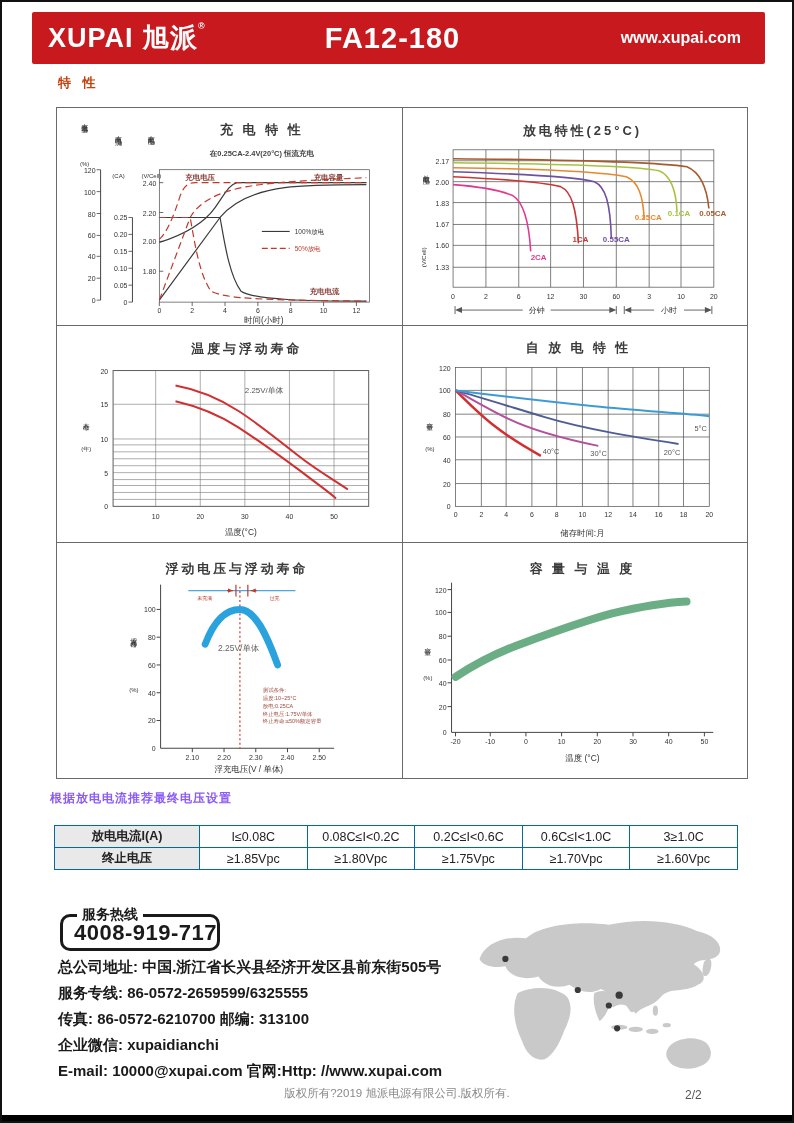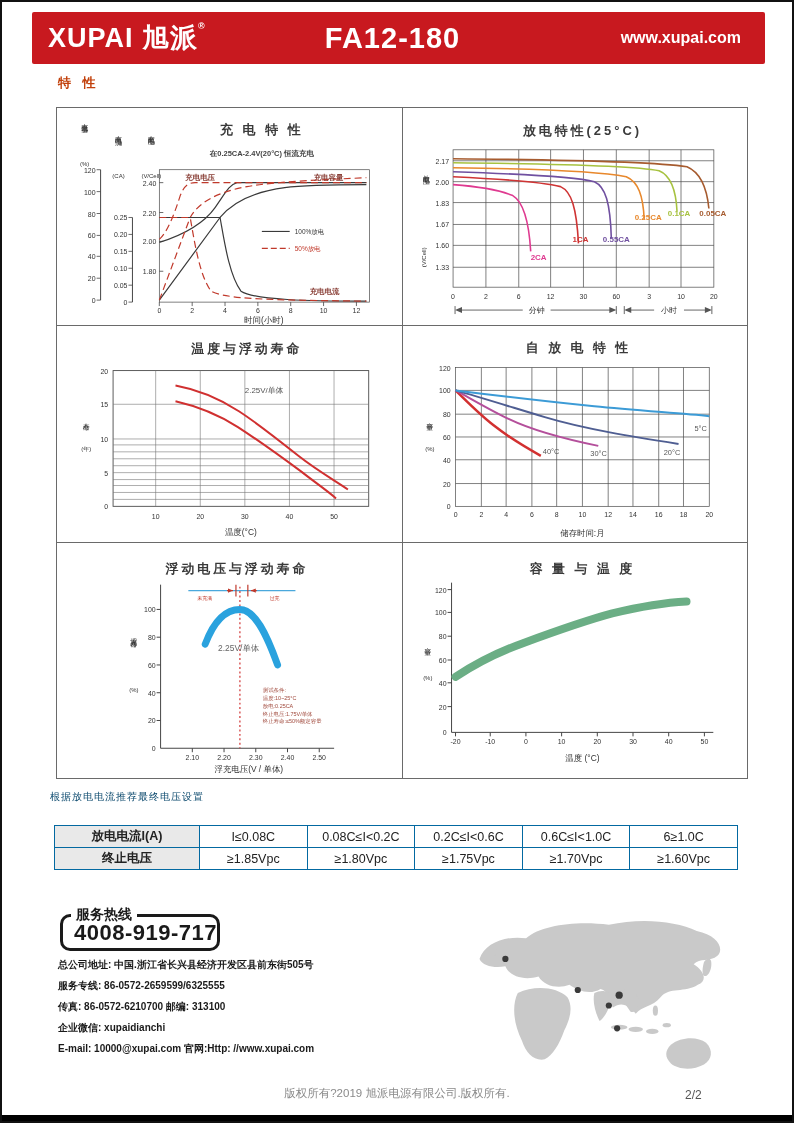--- a/index.html
+++ b/index.html
@@ -11,29 +11,29 @@
   .brand sup{font-size:9px;vertical-align:18px;}
   .model{position:absolute;left:0;right:12px;text-align:center;font-size:29px;font-weight:bold;letter-spacing:1px;}
   .website{margin-left:auto;margin-right:24px;font-size:16px;font-weight:bold;z-index:2;}
   .section-title{position:absolute;left:56px;top:72px;color:#c2410c;font-size:13px;font-weight:bold;letter-spacing:4px;}
   .charts-grid{position:absolute;left:54px;top:97px;width:692px;border:1px solid #6a6a6a;display:grid;grid-template-columns:345px 345px;margin-top:8px;}
   .cell{width:345px;height:217px;}
   .cell.r3{height:236px;}
   .cell.c2{border-left:1px solid #6a6a6a;}
   .cell.rb{border-top:1px solid #6a6a6a;}
   .cell svg{display:block;width:100%;height:100%;}
-  .tbl-heading{position:absolute;left:48px;top:788px;color:#0c4a6e;font-size:10px;font-weight:normal;letter-spacing:1px;}
+  .tbl-heading{position:absolute;left:48px;top:788px;color:#8b5cf6;font-size:12px;font-weight:bold;letter-spacing:1px;}
   table.vtable{position:absolute;left:52px;top:823px;width:684px;border-collapse:collapse;table-layout:fixed;}
   table.vtable td{border:1px solid #0369a1;height:22px;text-align:center;font-size:12.5px;color:#222;padding:0;}
   table.vtable td.hd{background:#e9e9e9;font-weight:bold;}
   .hotline-box{position:absolute;left:58px;top:912px;width:160px;height:37px;border:3px solid #1a1a1a;border-radius:10px;}
-  .hotline-label{position:absolute;top:-11px;left:8px;background:#fff;padding:0 5px;font-size:14px;font-weight:bold;color:#1a1a1a;white-space:nowrap;}
+  .hotline-label{position:absolute;top:-11px;left:14px;background:#fff;padding:0 5px;font-size:14px;font-weight:bold;color:#1a1a1a;white-space:nowrap;}
   .hotline-number{text-align:right;font-size:22px;font-weight:bold;letter-spacing:0.5px;color:#1a1a1a;line-height:32px;}
   .addr{position:absolute;left:56px;top:956px;width:400px;}
-  .addr div{font-size:10px;font-weight:bold;color:#1a1a1a;margin-bottom:7px;white-space:nowrap;}
+  .addr div{font-size:15px;font-weight:bold;color:#1a1a1a;margin-bottom:7px;white-space:nowrap;}
   .world-map{position:absolute;left:462px;top:900px;width:300px;height:176px;}
   .footer-copy{position:absolute;left:0;right:0;top:1084px;text-align:center;font-size:11.5px;color:#8a8a8a;}
   .footer-page{position:absolute;left:683px;top:1086px;font-size:12px;color:#555;}
   .bottom-bar{position:absolute;left:0;right:0;bottom:0;height:6px;background:#000;}
   svg .grid{stroke:#4a4a4a;stroke-width:0.7;}
   svg .gridlt{stroke:#777;stroke-width:0.6;}
   svg .axis{stroke:#444;stroke-width:1;}
   svg .ttl{font-size:13px;font-weight:bold;fill:#3a3a3a;letter-spacing:3px;}
   svg .tick{font-size:7px;fill:#333;}
   svg .atitle{font-size:7px;fill:#333;letter-spacing:1px;}
@@ -449,21 +449,21 @@
     <colgroup>
         <col style="width:145px">
       </colgroup>
     <tbody>
         <tr>
       <td class="hd">放电电流I(A)</td>
       <td>I≤0.08C</td>
       <td>0.08C≤I&lt;0.2C</td>
       <td>0.2C≤I&lt;0.6C</td>
       <td>0.6C≤I&lt;1.0C</td>
-      <td>6≥1.0C</td>
+      <td>3≥1.0C</td>
     </tr>
     <tr>
       <td class="hd">终止电压</td>
       <td>≥1.85Vpc</td>
       <td>≥1.80Vpc</td>
       <td>≥1.75Vpc</td>
       <td>≥1.70Vpc</td>
       <td>≥1.60Vpc</td>
     </tr>
   </tbody>

